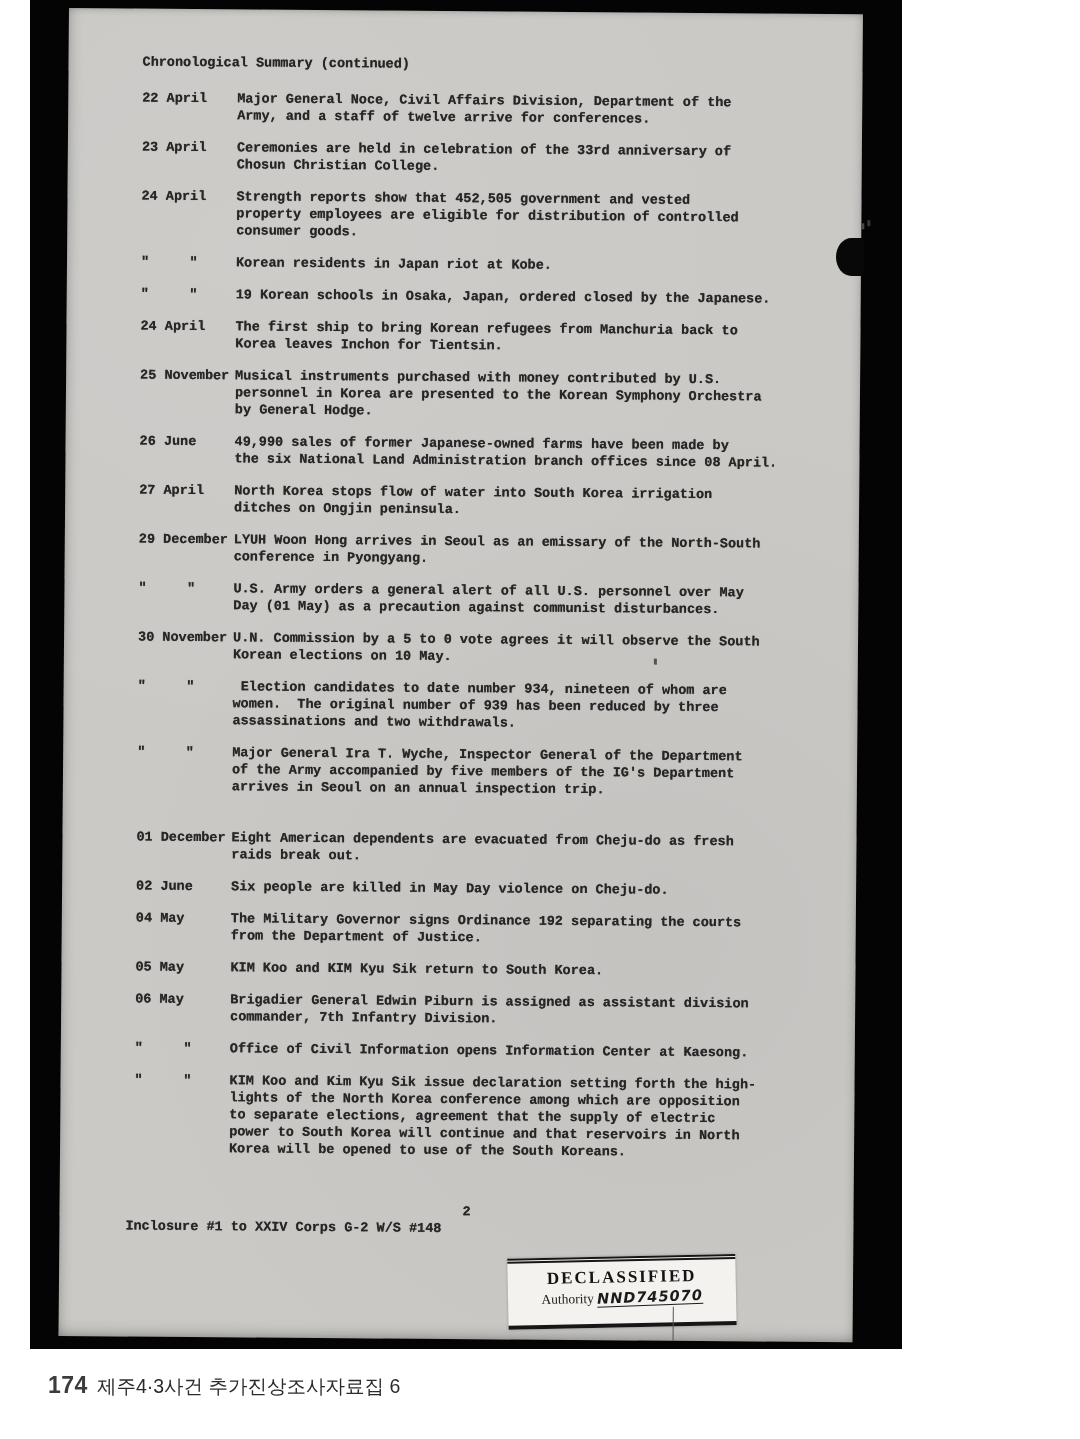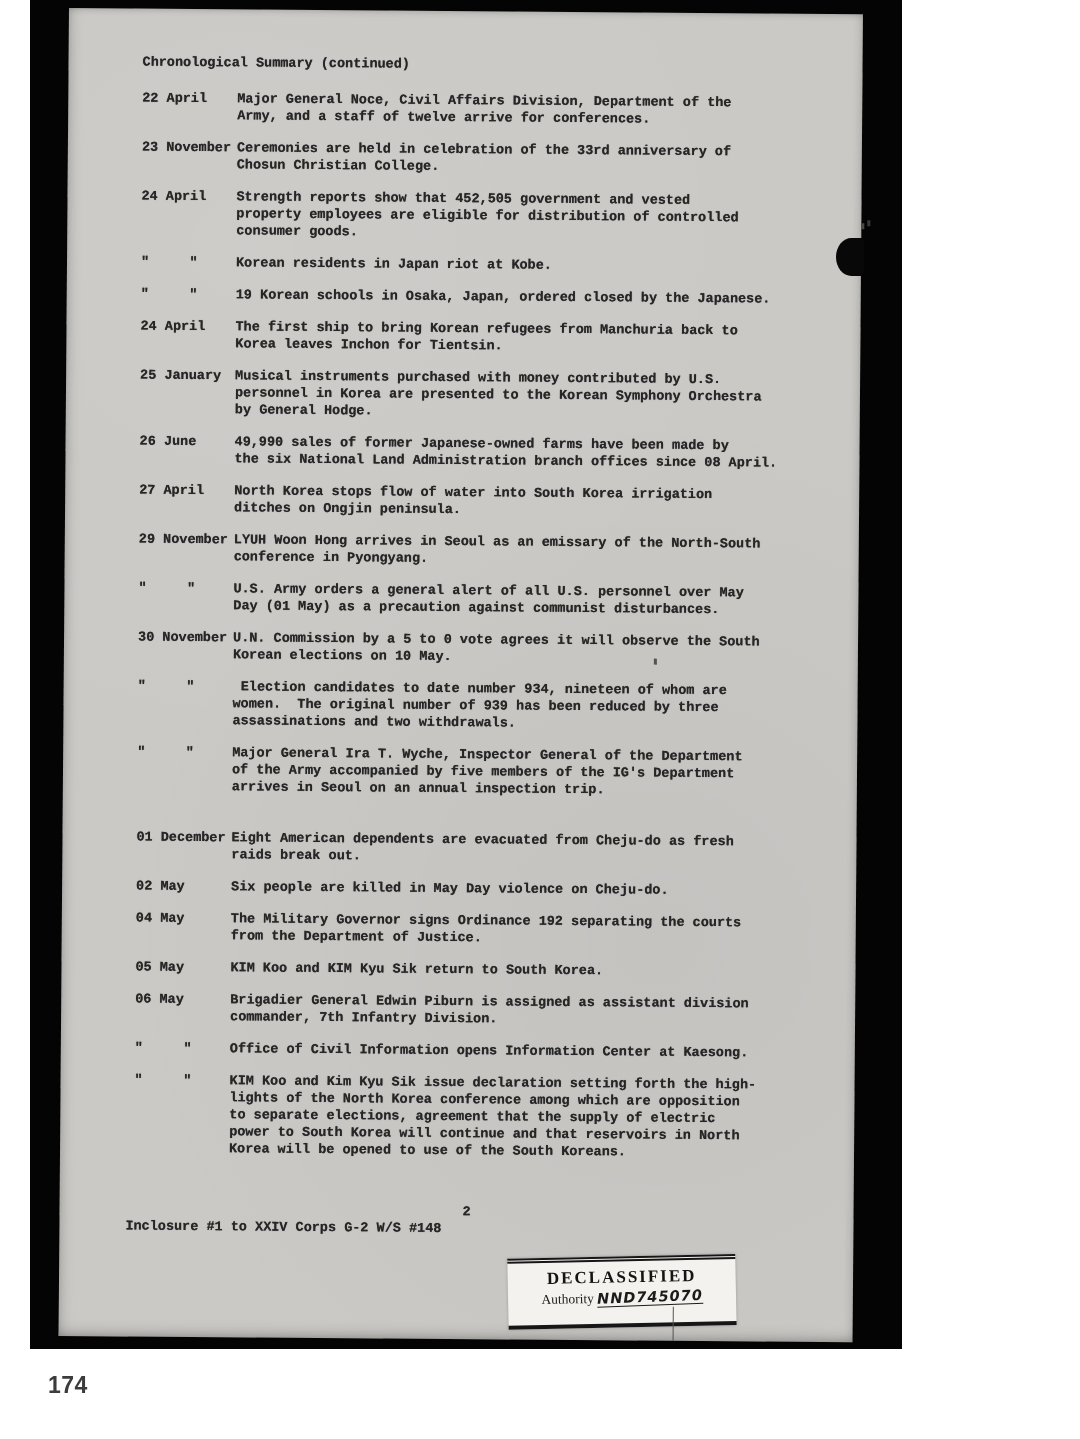--- a/index.html
+++ b/index.html
@@ -107,21 +107,21 @@
     <div class="content">
       <div class="doc-title">Chronological Summary (continued)</div>
 
       <div class="entries">
         <div class="entry">
             <div class="date">22 April</div>
             <div class="txt">Major General Noce, Civil Affairs Division, Department of the
 Army, and a staff of twelve arrive for conferences.</div>
           </div>
         <div class="entry">
-            <div class="date">23 November</div>
+            <div class="date">23 April</div>
             <div class="txt">Ceremonies are held in celebration of the 33rd anniversary of
 Chosun Christian College.</div>
           </div>
         <div class="entry">
             <div class="date">24 April</div>
             <div class="txt">Strength reports show that 452,505 government and vested
 property employees are eligible for distribution of controlled
 consumer goods.</div>
           </div>
         <div class="entry">
@@ -131,37 +131,37 @@
         <div class="entry">
             <div class="date">"     "</div>
             <div class="txt">19 Korean schools in Osaka, Japan, ordered closed by the Japanese.</div>
           </div>
         <div class="entry">
             <div class="date">24 April</div>
             <div class="txt">The first ship to bring Korean refugees from Manchuria back to
 Korea leaves Inchon for Tientsin.</div>
           </div>
         <div class="entry">
-            <div class="date">25 January</div>
+            <div class="date">25 November</div>
             <div class="txt">Musical instruments purchased with money contributed by U.S.
 personnel in Korea are presented to the Korean Symphony Orchestra
 by General Hodge.</div>
           </div>
         <div class="entry">
             <div class="date">26 June</div>
             <div class="txt">49,990 sales of former Japanese-owned farms have been made by
 the six National Land Administration branch offices since 08 April.</div>
           </div>
         <div class="entry">
             <div class="date">27 April</div>
             <div class="txt">North Korea stops flow of water into South Korea irrigation
 ditches on Ongjin peninsula.</div>
           </div>
         <div class="entry">
-            <div class="date">29 November</div>
+            <div class="date">29 December</div>
             <div class="txt">LYUH Woon Hong arrives in Seoul as an emissary of the North-South
 conference in Pyongyang.</div>
           </div>
         <div class="entry">
             <div class="date">"     "</div>
             <div class="txt">U.S. Army orders a general alert of all U.S. personnel over May
 Day (01 May) as a precaution against communist disturbances.</div>
           </div>
         <div class="entry">
             <div class="date">30 November</div>
@@ -179,21 +179,21 @@
             <div class="txt">Major General Ira T. Wyche, Inspector General of the Department
 of the Army accompanied by five members of the IG's Department
 arrives in Seoul on an annual inspection trip.</div>
           </div>
         <div class="entry gap-lg">
             <div class="date">01 December</div>
             <div class="txt">Eight American dependents are evacuated from Cheju-do as fresh
 raids break out.</div>
           </div>
         <div class="entry">
-            <div class="date">02 May</div>
+            <div class="date">02 June</div>
             <div class="txt">Six people are killed in May Day violence on Cheju-do.</div>
           </div>
         <div class="entry">
             <div class="date">04 May</div>
             <div class="txt">The Military Governor signs Ordinance 192 separating the courts
 from the Department of Justice.</div>
           </div>
         <div class="entry">
             <div class="date">05 May</div>
             <div class="txt">KIM Koo and KIM Kyu Sik return to South Korea.</div>
@@ -228,13 +228,14 @@
 
     <div class="crease"></div>
     <div class="speck-a"></div>
   </div>
 
   <div class="blob"></div>
 </div>
 
 <div class="footer">
   <span class="footer-num">174</span>
+  <span class="footer-title">제주4·3사건 추가진상조사자료집 6</span>
 </div>
 
 </body></html>

